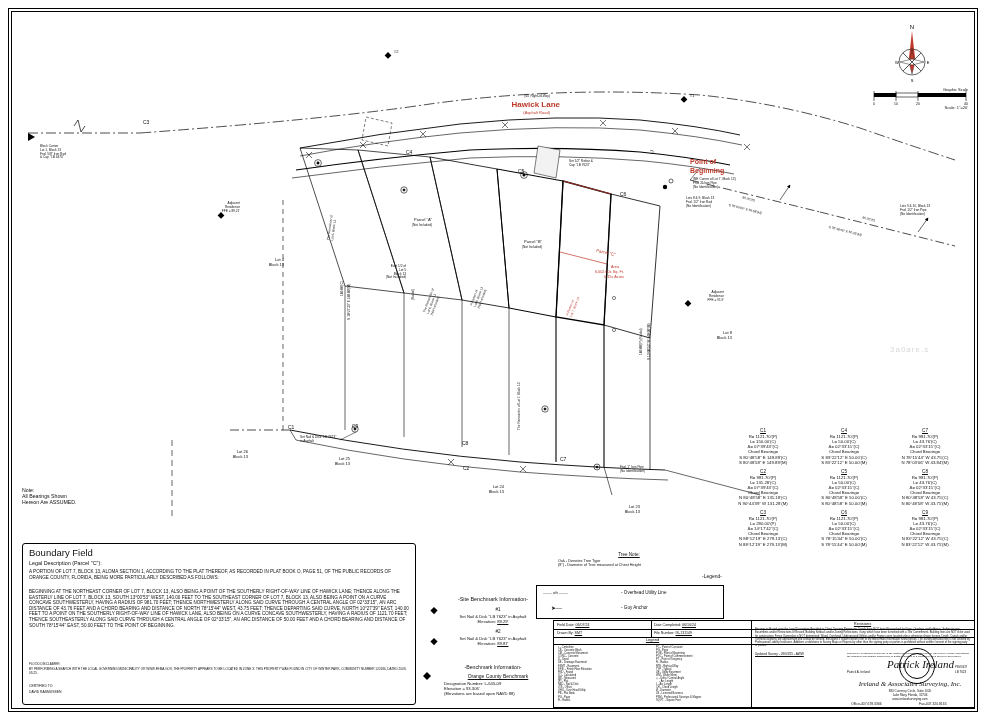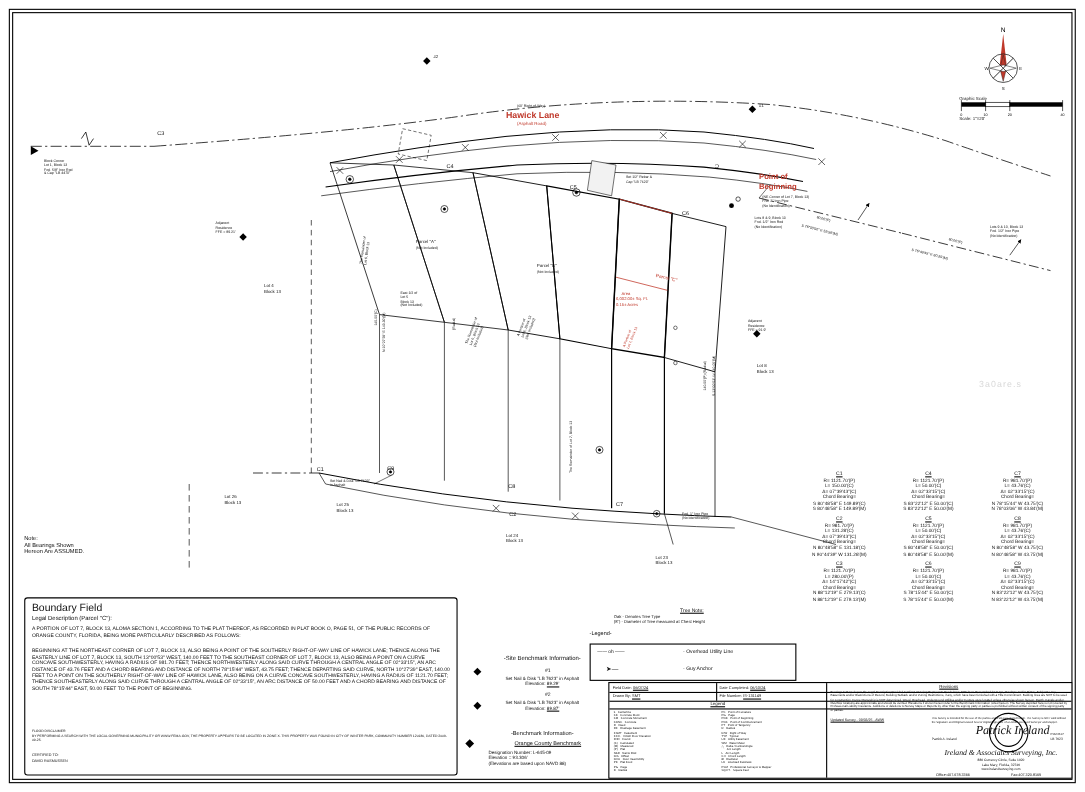--- a/index.html
+++ b/index.html
@@ -9,21 +9,21 @@
   .border-outer{position:absolute;left:8px;top:8px;width:968px;height:702px;border:1px solid #000;}
   .border-inner{position:absolute;left:11px;top:11px;width:962px;height:696px;border:1px solid #000;}
 
   .abs{position:absolute;}
   .t{position:absolute;white-space:nowrap;font-family:"Liberation Sans", sans-serif;}
   .tiny{font-size:3.2px;line-height:3.8px;}
   .xs{font-size:4px;line-height:4.6px;}
   .sm{font-size:5px;line-height:5.8px;}
   .red{color:#c0392b;}
   .bold{font-weight:bold;}
-  .ctr{text-align:left;}
+  .ctr{text-align:right;}
   .u{text-decoration:underline;}
   .wrapbox{position:absolute;white-space:normal;}
 
   
   #draw{position:absolute;left:0;top:0;width:986px;height:720px;pointer-events:none;}
 
   
   #descblock{position:absolute;left:22px;top:543px;width:392px;height:160px;
              border:1px solid #000;border-radius:3px;background:#fff;}
   #descblock .title{position:absolute;left:6px;top:3px;font-size:9.5px;font-weight:normal;}

